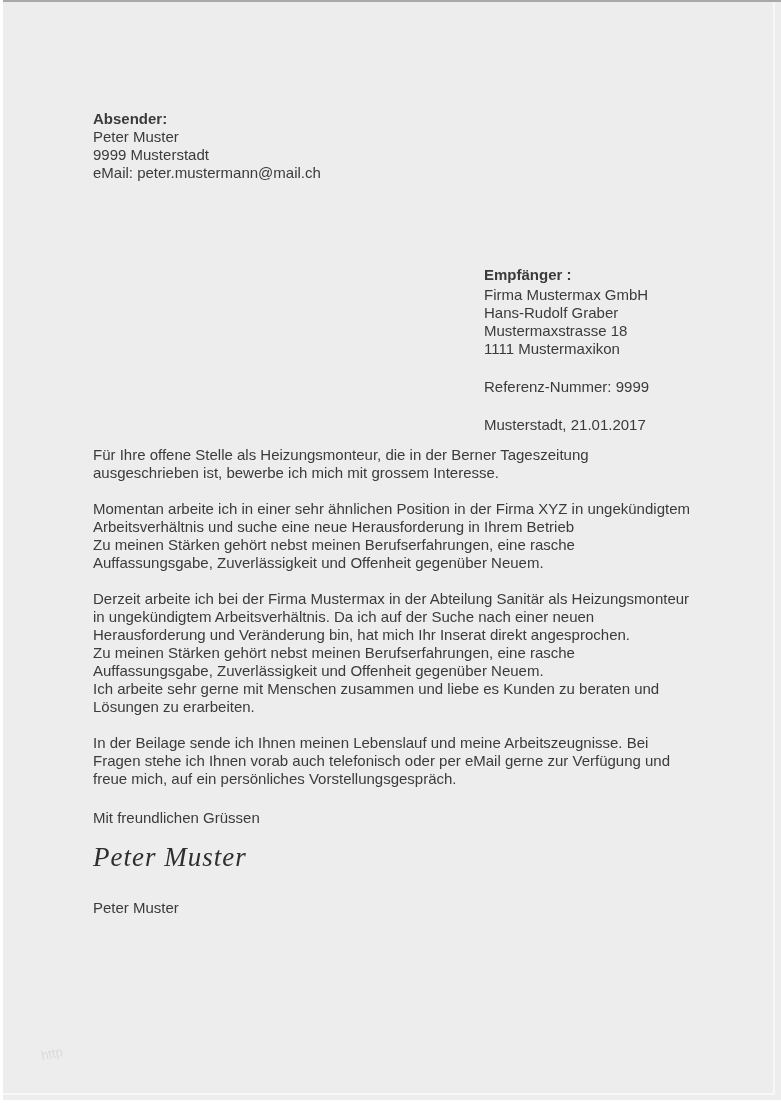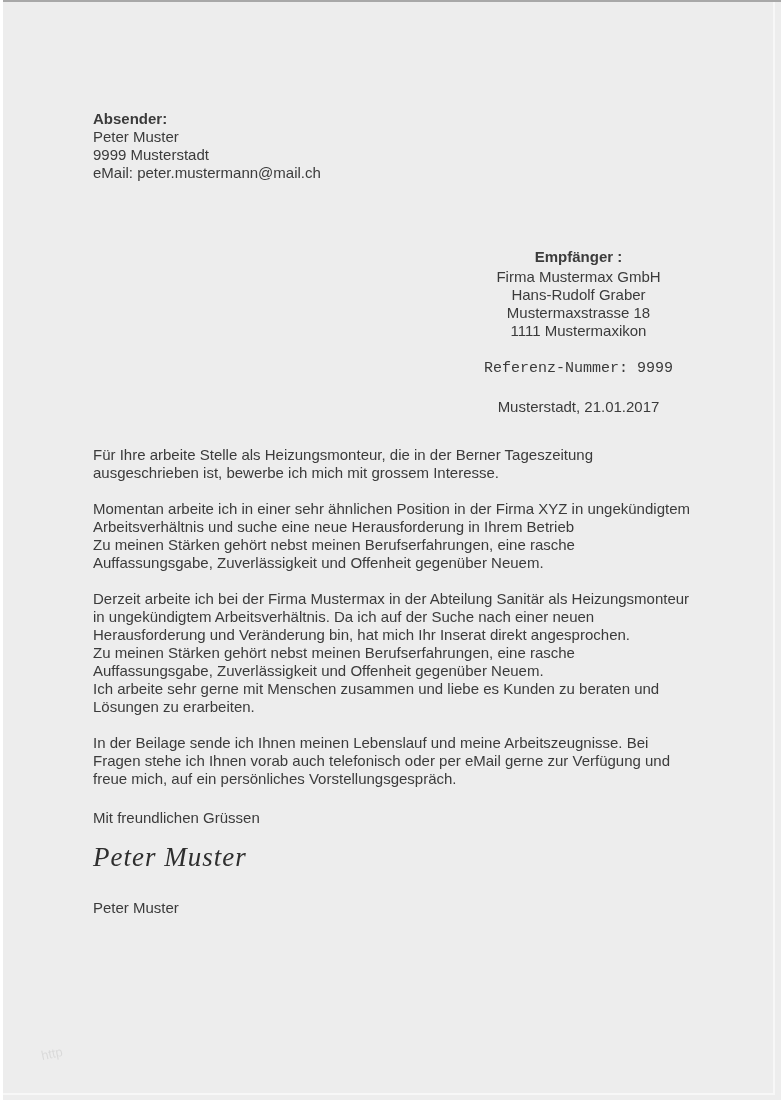--- a/index.html
+++ b/index.html
@@ -22,23 +22,23 @@
     position: absolute;
     left: 0; top: 0; right: 6px; bottom: 5px;
     border-right: 2px solid #f7f7f7;
     border-bottom: 2px solid #f7f7f7;
     pointer-events: none;
   }
   .txt { font-size: 15px; line-height: 18px; }
   .bold { font-weight: bold; }
 
   .sender { position: absolute; left: 90px; top: 93px; margin-top: 15px; }
-  .recipient { position: absolute; left: 481px; top: 246px; text-align: center; }
+  .recipient { position: absolute; left: 481px; top: 264px; }
   .recipient .block-label { margin-bottom: 2px; }
-  .ref-line { margin-top: 20px; font-family: Liberation Mono, monospace; }
+  .ref-line { margin-top: 20px; }
   .date-line { margin-top: 20px; }
 
   .content { position: absolute; left: 90px; top: 444px; width: 604px; }
   .subject { font-weight: bold; margin-bottom: 25px; }
   .content p { margin: 0 0 18px 0; white-space: pre-line; }
 
   .salutation { margin-top: 21px; }
   .signature {
     margin-top: 12px;
     font-family: cursive;
@@ -76,21 +76,21 @@
     <div class="bold block-label">Empfänger :</div>
     <div>Firma Mustermax GmbH</div>
     <div>Hans-Rudolf Graber</div>
     <div>Mustermaxstrasse 18</div>
     <div>1111 Mustermaxikon</div>
     <div class="ref-line">Referenz-Nummer: 9999</div>
     <div class="date-line">Musterstadt, 21.01.2017</div>
   </div>
 
   <div class="content txt">
-    <p>Für Ihre arbeite Stelle als Heizungsmonteur, die in der Berner Tageszeitung ausgeschrieben ist, bewerbe ich mich mit grossem Interesse.</p>
+    <p>Für Ihre offene Stelle als Heizungsmonteur, die in der Berner Tageszeitung ausgeschrieben ist, bewerbe ich mich mit grossem Interesse.</p>
     <p>Momentan arbeite ich in einer sehr ähnlichen Position in der Firma XYZ in ungekündigtem Arbeitsverhältnis und suche eine neue Herausforderung in Ihrem Betrieb
 Zu meinen Stärken gehört nebst meinen Berufserfahrungen, eine rasche Auffassungsgabe, Zuverlässigkeit und Offenheit gegenüber Neuem.</p>
     <p>Derzeit arbeite ich bei der Firma Mustermax in der Abteilung Sanitär als Heizungsmonteur in ungekündigtem Arbeitsverhältnis. Da ich auf der Suche nach einer neuen Herausforderung und Veränderung bin, hat mich Ihr Inserat direkt angesprochen.
 Zu meinen Stärken gehört nebst meinen Berufserfahrungen, eine rasche Auffassungsgabe, Zuverlässigkeit und Offenheit gegenüber Neuem.
 Ich arbeite sehr gerne mit Menschen zusammen und liebe es Kunden zu beraten und Lösungen zu erarbeiten.</p>
     <p>In der Beilage sende ich Ihnen meinen Lebenslauf und meine Arbeitszeugnisse. Bei Fragen stehe ich Ihnen vorab auch telefonisch oder per eMail gerne zur Verfügung und freue mich, auf ein persönliches Vorstellungsgespräch.</p>
     <div class="salutation">Mit freundlichen Grüssen</div>
     <div class="signature">Peter Muster</div>
     <div class="typed-name">Peter Muster</div>
   </div>

